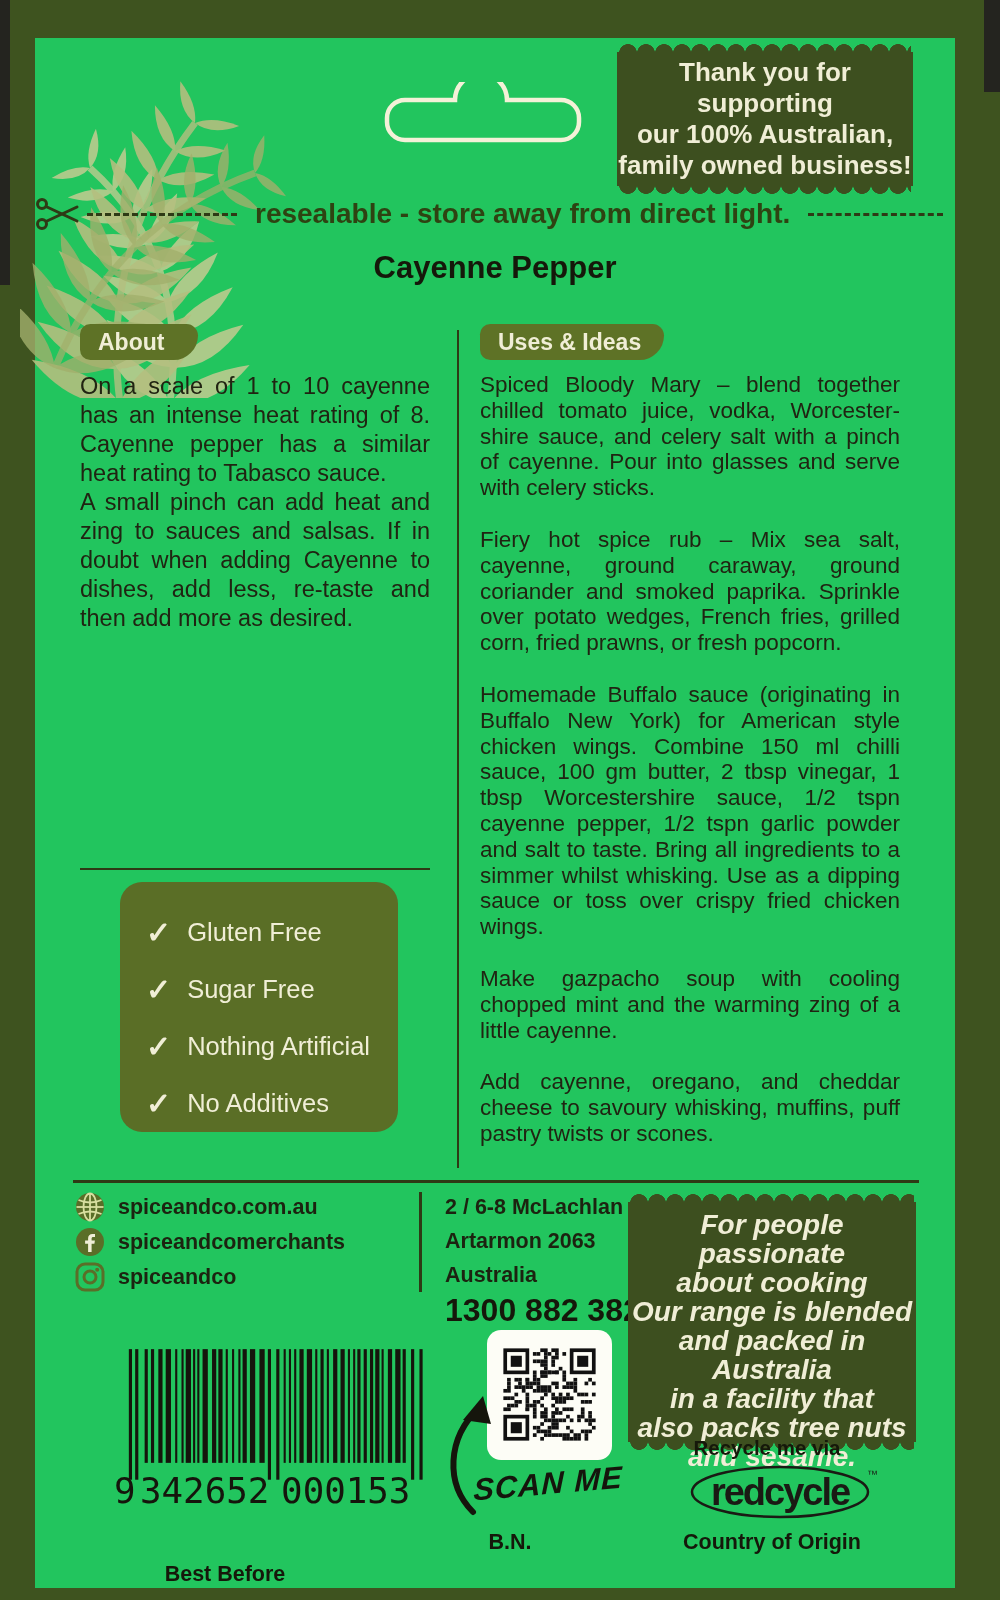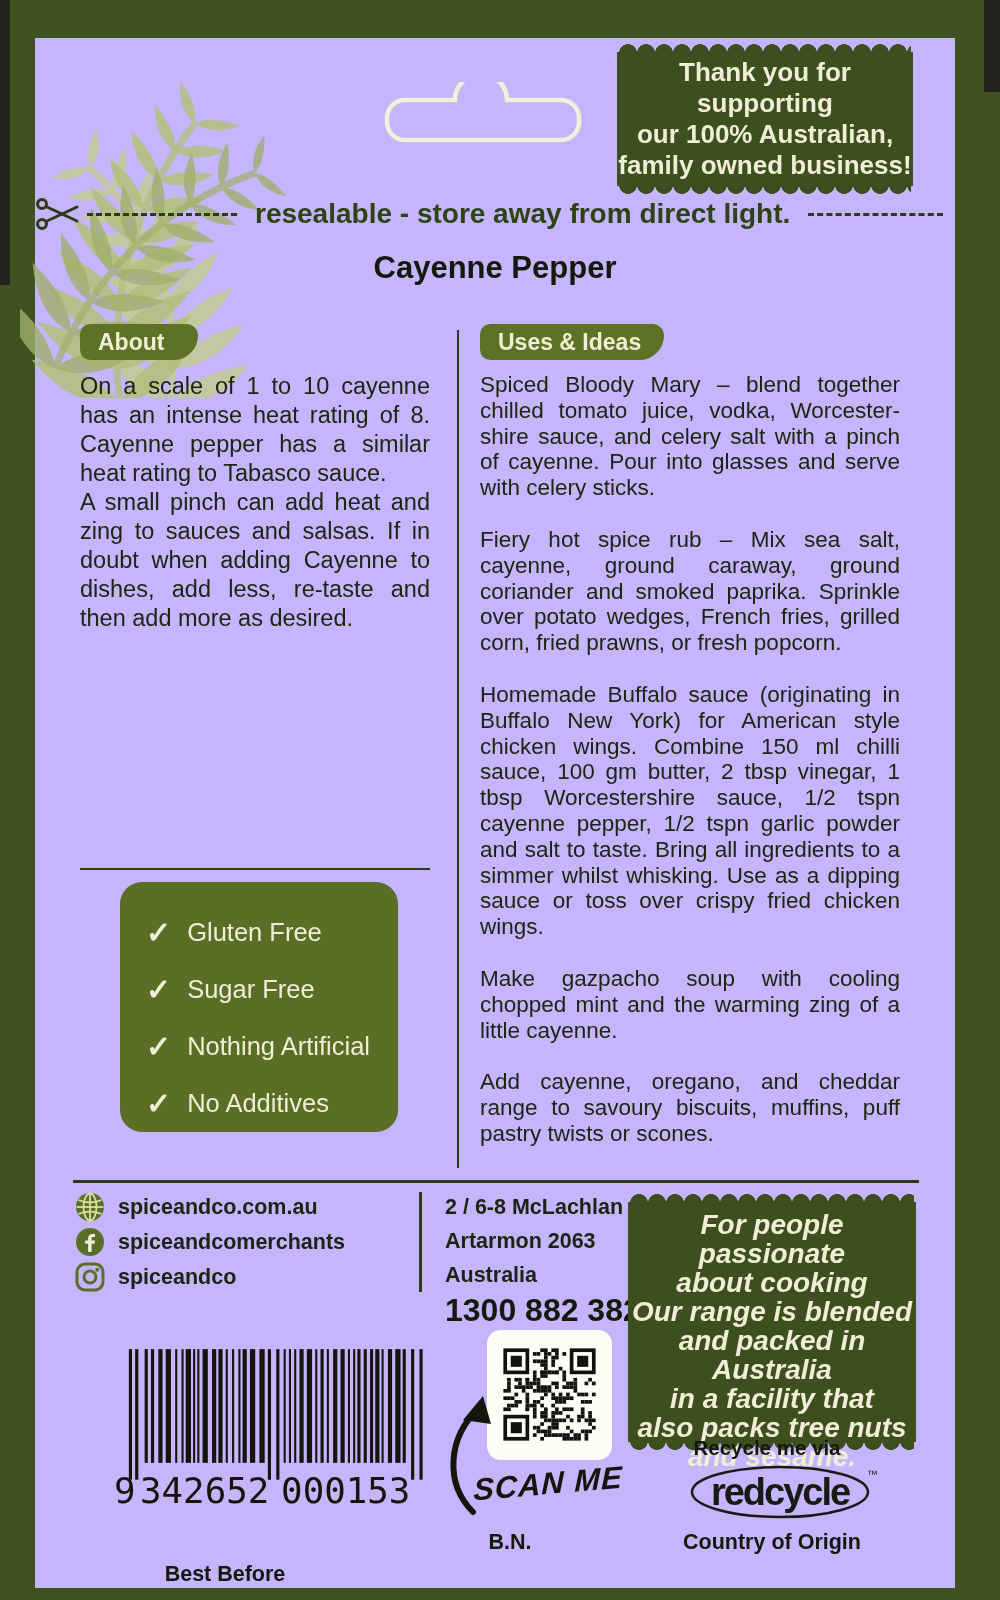--- a/index.html
+++ b/index.html
@@ -5,21 +5,21 @@
   html,body{margin:0;padding:0;}
   body{
     width:1000px;height:1600px;position:relative;overflow:hidden;
     background:#3e531f;
     font-family:"Liberation Sans", sans-serif;
     color:#202412;
   }
   .abs{position:absolute;}
   #black-left{left:0;top:0;width:10px;height:285px;background:#24241f;}
   #black-tr{left:984px;top:0;width:16px;height:92px;background:#24241f;}
-  #panel{left:35px;top:38px;width:920px;height:1550px;background:#c4b5fd;}
+  #panel{left:35px;top:38px;width:920px;height:1550px;background:#22c55e;}
 
   
   #hangtab{left:340px;top:44px;width:220px;height:62px;}
 
   
   .scallop{background:#3d4f1f;}
   .scallop::before,.scallop::after{content:"";position:absolute;left:2px;right:2px;height:10px;background-size:18px 10px;background-repeat:repeat-x;}
   .scallop::before{top:-9px;background-image:radial-gradient(circle at 9px 10px,#3d4f1f 8.6px,rgba(0,0,0,0) 9.2px);}
   .scallop::after{bottom:-9px;background-image:radial-gradient(circle at 9px 0px,#3d4f1f 8.6px,rgba(0,0,0,0) 9.2px);}
 
@@ -225,21 +225,21 @@
       <span class="badge-check">✓</span>
       <span class="badge-label">No Additives</span>
     </div>
   </div>
 
   <div class="abs bodytext" id="uses-col">
     <p>Spiced Bloody Mary – blend together chilled tomato juice, vodka, Worcester-shire sauce, and celery salt with a pinch of cayenne. Pour into glasses and serve with celery sticks.</p>
     <p>Fiery hot spice rub – Mix sea salt, cayenne, ground caraway, ground coriander and smoked paprika. Sprinkle over potato wedges, French fries, grilled corn, fried prawns, or fresh popcorn.</p>
     <p>Homemade Buffalo sauce (originating in Buffalo New York) for American style chicken wings. Combine 150 ml chilli sauce, 100 gm butter, 2 tbsp vinegar, 1 tbsp Worcestershire sauce, 1/2 tspn cayenne pepper, 1/2 tspn garlic powder and salt to taste. Bring all ingredients to a simmer whilst whisking. Use as a dipping sauce or toss over crispy fried chicken wings.</p>
     <p>Make gazpacho soup with cooling chopped mint and the warming zing of a little cayenne.</p>
-    <p>Add cayenne, oregano, and cheddar range to savoury biscuits, muffins, puff pastry twists or scones.</p>
+    <p>Add cayenne, oregano, and cheddar cheese to savoury whisking, muffins, puff pastry twists or scones.</p>
   </div>
 
   <div class="abs" id="contact-rule"></div>
 
   <div class="abs" id="social-list">
     <div class="social-row">
       <svg class="social-icon" viewBox="0 0 30 30">
         <circle cx="15" cy="15" r="14" fill="#5a6e28"></circle>
         <g stroke="#d8dfa0" stroke-width="1.8" fill="none">
           <ellipse cx="15" cy="15" rx="6.5" ry="13.5"></ellipse>

